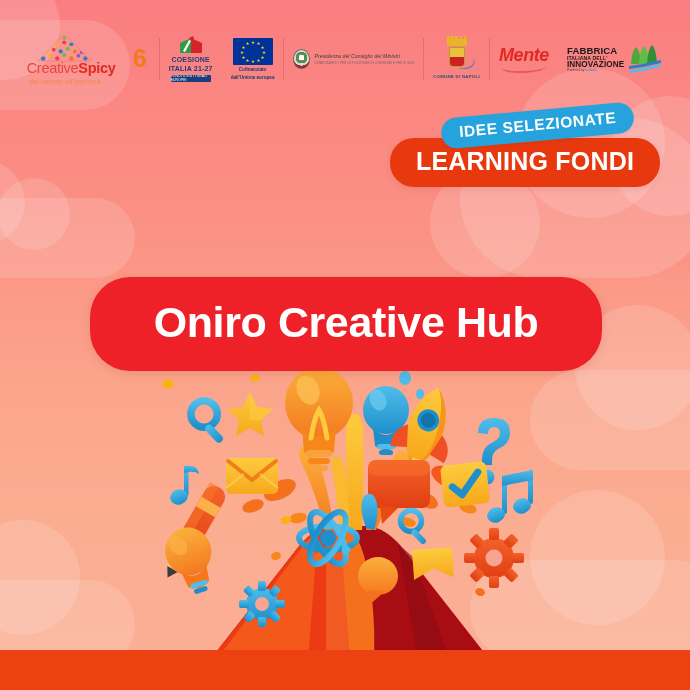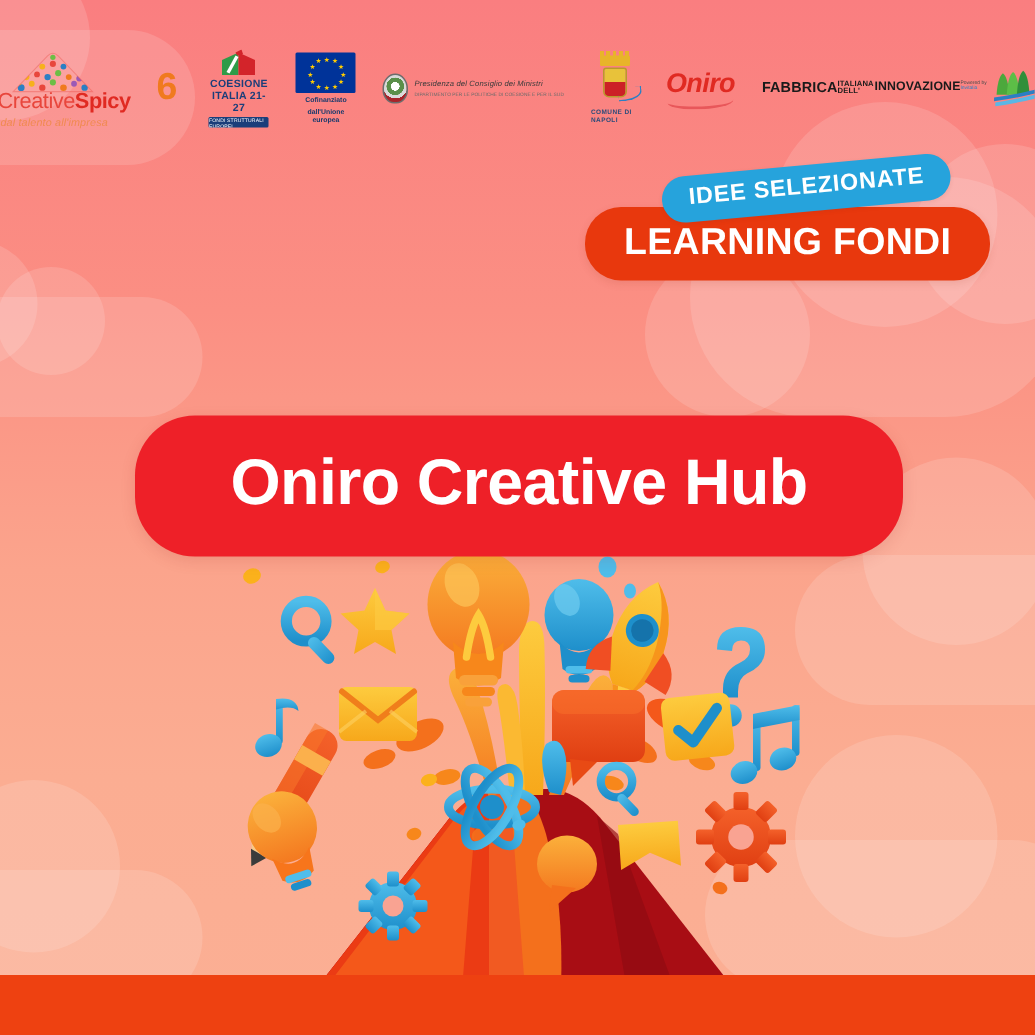--- a/index.html
+++ b/index.html
@@ -133,21 +133,21 @@
     font-size:18px; font-weight:800; color:#E02A22; letter-spacing:-0.4px;
     font-style:italic; line-height:1;
   }
   .spicy-swoosh{
     width:44px; height:11px; margin-top:-2px;
     border-bottom:2px solid #E8575A; border-radius:0 0 60% 40%;
   }
 
   
   #logo-fabbrica{ gap:3px; }
-  .fab-text{ display:flex; line-height:1.0; }
+  .fab-text{ display:flex; flex-direction:column; line-height:1.0; }
   .fab-l1{ font-size:9.6px; font-weight:800; color:#1A1A1A; letter-spacing:0.1px; }
   .fab-l2{ font-size:5.1px; font-weight:700; color:#1A1A1A; letter-spacing:0.1px; }
   .fab-l3{ font-size:8.2px; font-weight:800; color:#1A1A1A; letter-spacing:0.1px; }
   .fab-l4{ font-size:3.3px; color:#4a4a4a; }
   .fab-l4 i{ color:#2B7FC4; font-style:normal; }
   .fab-mark{ width:36px; height:30px; }
 
   
   #badge-idee{
     position:absolute; right:56px; top:110px; z-index:8;
@@ -315,21 +315,21 @@
         <div class="nap-crown"></div>
         <div class="nap-shield"></div>
         <div class="nap-swoosh"></div>
       </div>
       <div class="nap-cap">COMUNE DI NAPOLI</div>
     </div>
 
     <div class="vline"></div>
 
     <div class="logo-cell" id="logo-spicy">
-      <div class="spicy-word">Oniro</div>
+      <div class="spicy-word">Mente</div>
       <div class="spicy-swoosh"></div>
     </div>
 
     <div class="logo-cell" id="logo-fabbrica">
       <div class="fab-text">
         <div class="fab-l1">FABBRICA</div>
         <div class="fab-l2">ITALIANA DELL'</div>
         <div class="fab-l3">INNOVAZIONE</div>
         <div class="fab-l4"><span>Powered by </span><i>Invitalia</i></div>
       </div>

